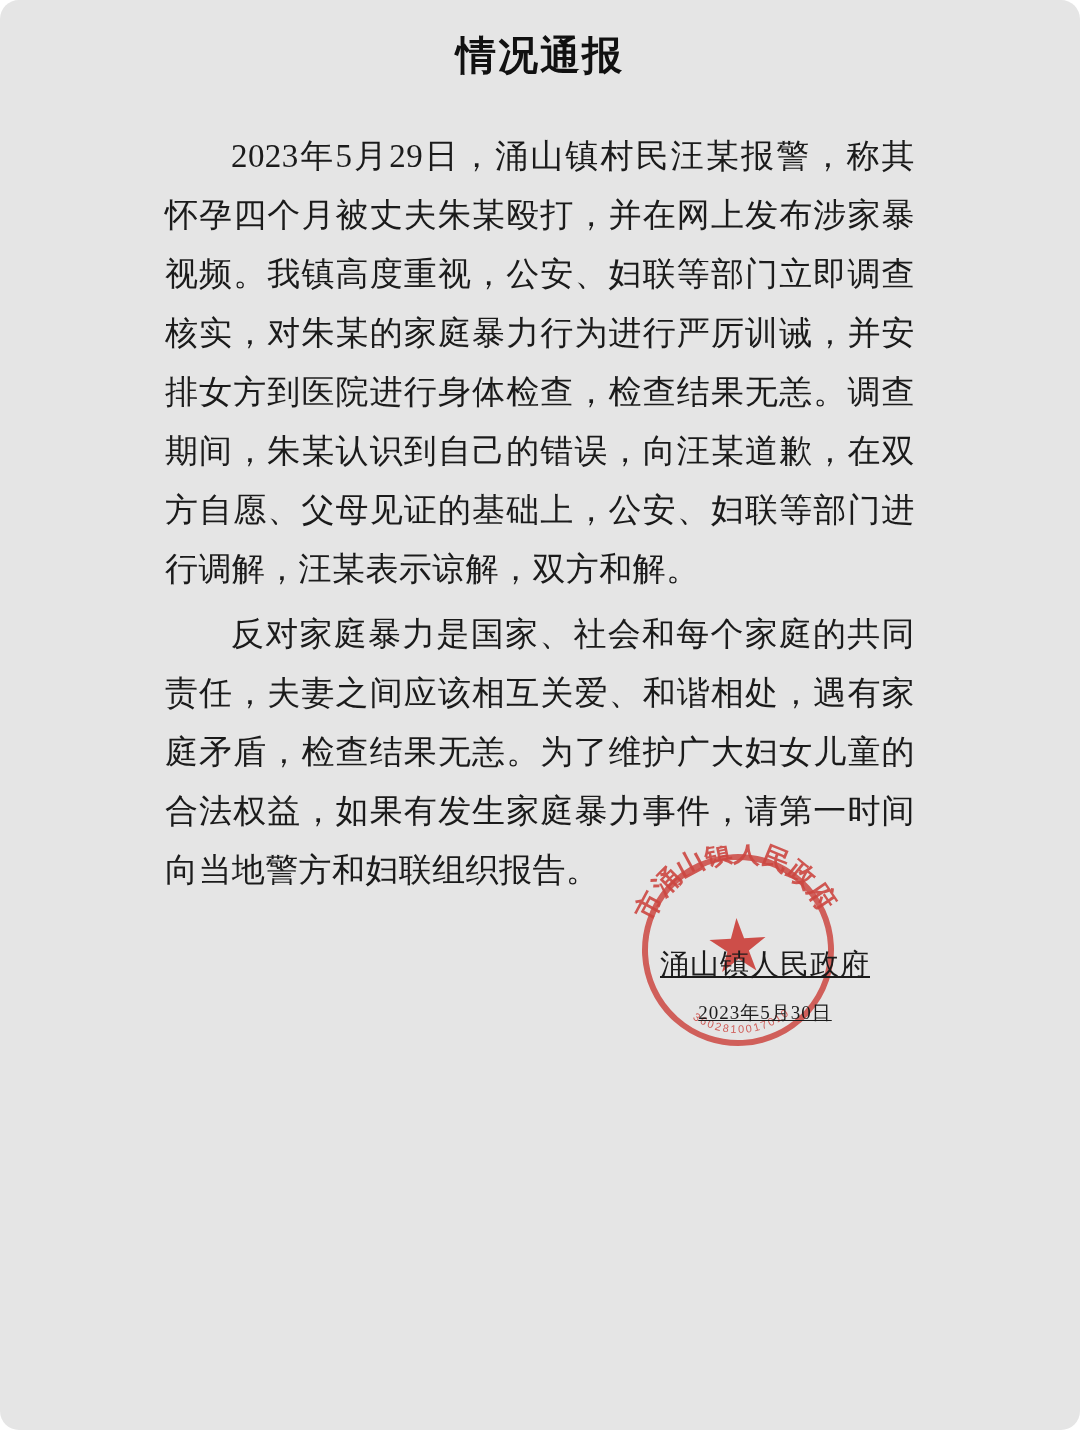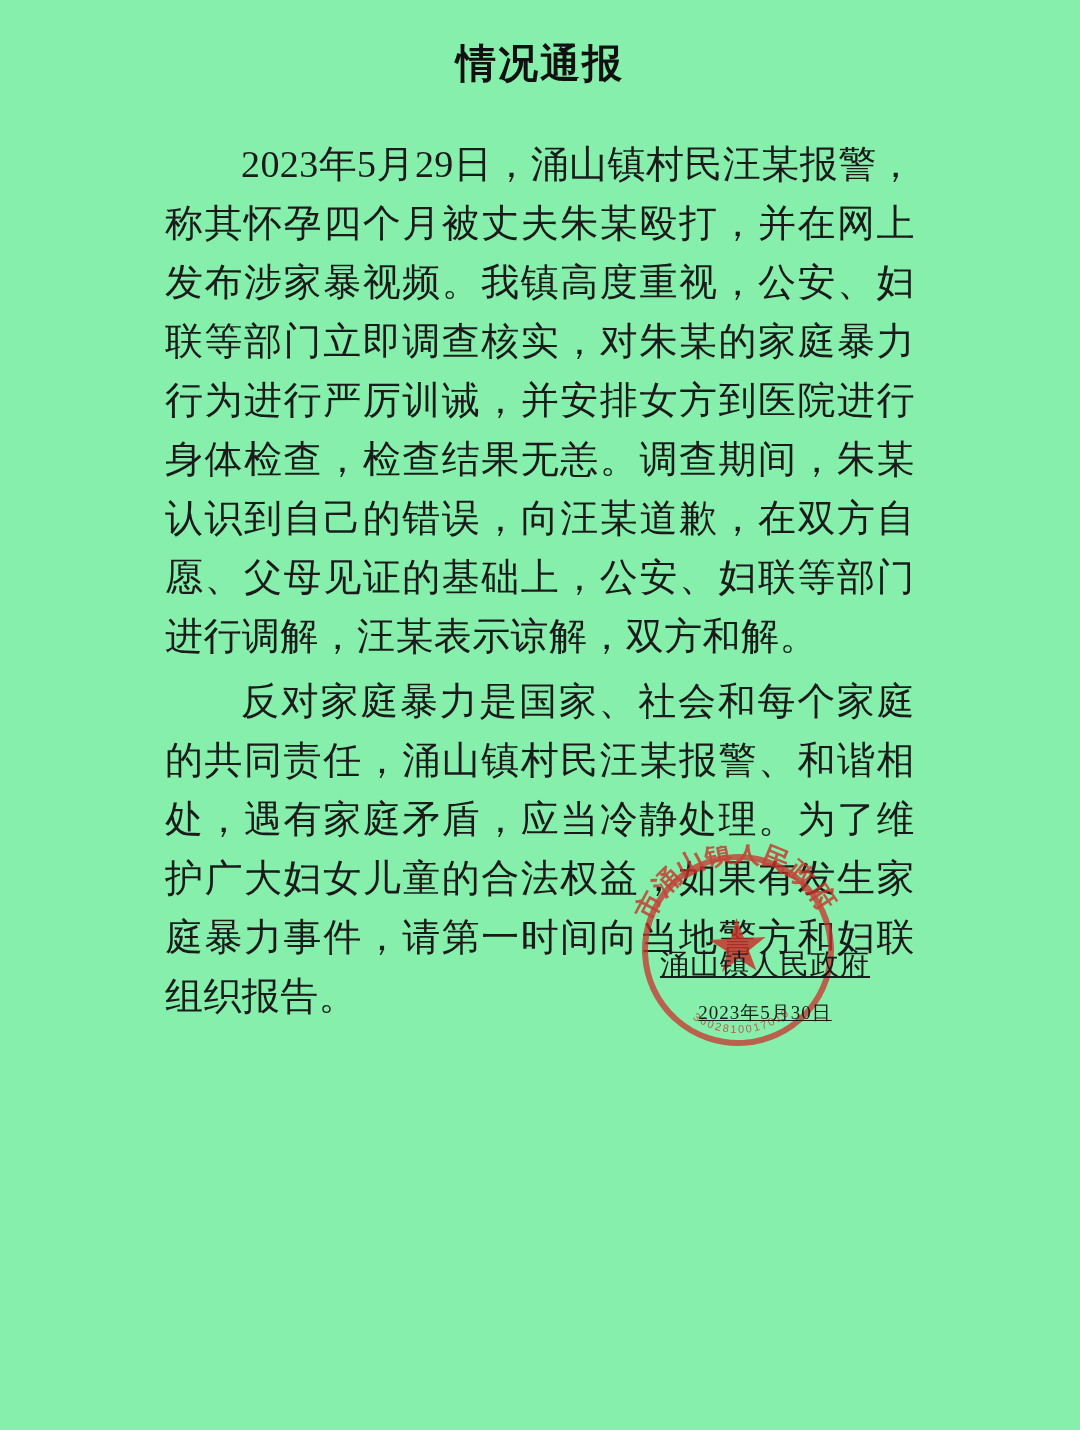--- a/index.html
+++ b/index.html
@@ -11,37 +11,38 @@
     width: 1080px;
     height: 1430px;
     position: relative;
     font-family: "Liberation Serif", "DejaVu Serif", serif;
     color: #1a1a1a;
     overflow: hidden;
   }
   .page {
     position: absolute;
     inset: 0;
-    background: #86efac;
-    padding: 8px;
+    background: #e5e5e5;
+    padding: 0;
+    border-radius: 19px;
   }
   .doc-title {
     text-align: center;
     font-size: 40px;
     font-weight: bold;
     letter-spacing: 2px;
     margin-top: 28px;
     margin-bottom: 44px;
     font-family: "Liberation Serif", "DejaVu Serif", serif;
     color: #111;
   }
   .body-text {
     margin: 0 auto;
     width: 750px;
-    font-size: 38px;
+    font-size: 33px;
     line-height: 59px;
     text-align: justify;
     text-justify: inter-ideograph;
     color: #1b1b1b;
     letter-spacing: 0.4px;
   }
   .body-text p {
     margin: 0 0 6px 0;
     text-indent: 2em;
   }
@@ -88,21 +89,21 @@
 </style>
 </head>
 <body>
 
 <div class="page">
 
   <div class="doc-title">情况通报</div>
 
   <div class="body-text">
     <p>2023年5月29日，涌山镇村民汪某报警，称其怀孕四个月被丈夫朱某殴打，并在网上发布涉家暴视频。我镇高度重视，公安、妇联等部门立即调查核实，对朱某的家庭暴力行为进行严厉训诫，并安排女方到医院进行身体检查，检查结果无恙。调查期间，朱某认识到自己的错误，向汪某道歉，在双方自愿、父母见证的基础上，公安、妇联等部门进行调解，汪某表示谅解，双方和解。</p>
-    <p>反对家庭暴力是国家、社会和每个家庭的共同责任，涌山镇村民汪某报警、和谐相处，遇有家庭矛盾，应当冷静处理。为了维护广大妇女儿童的合法权益，如果有发生家庭暴力事件，请第一时间向当地警方和妇联组织报告。</p>
+    <p>反对家庭暴力是国家、社会和每个家庭的共同责任，夫妻之间应该相互关爱、和谐相处，遇有家庭矛盾，检查结果无恙。为了维护广大妇女儿童的合法权益，如果有发生家庭暴力事件，请第一时间向当地警方和妇联组织报告。</p>
   </div>
 
   <div class="signature-block">
 
     <div class="stamp-wrap">
       <svg class="stamp-svg" width="250" height="210" viewBox="0 0 250 210">
         <defs>
           <path id="arcTop" d="M 33,108 A 92,92 0 0 1 217,108" fill="none"></path>
           <path id="arcBottom" d="M 45,108 A 80,80 0 0 0 205,108" fill="none"></path>
         </defs>

